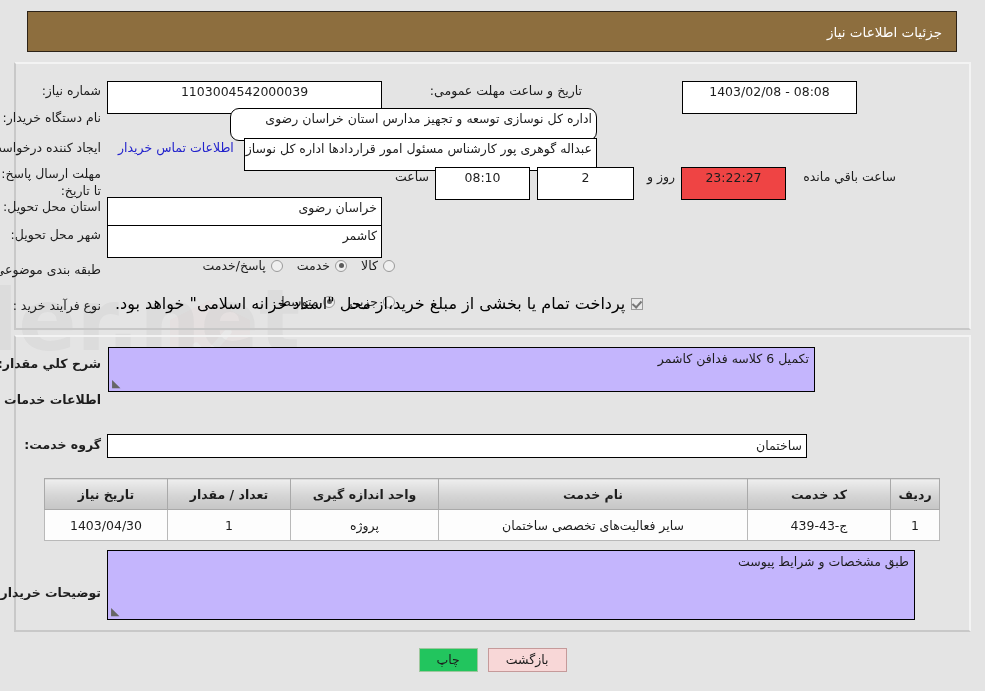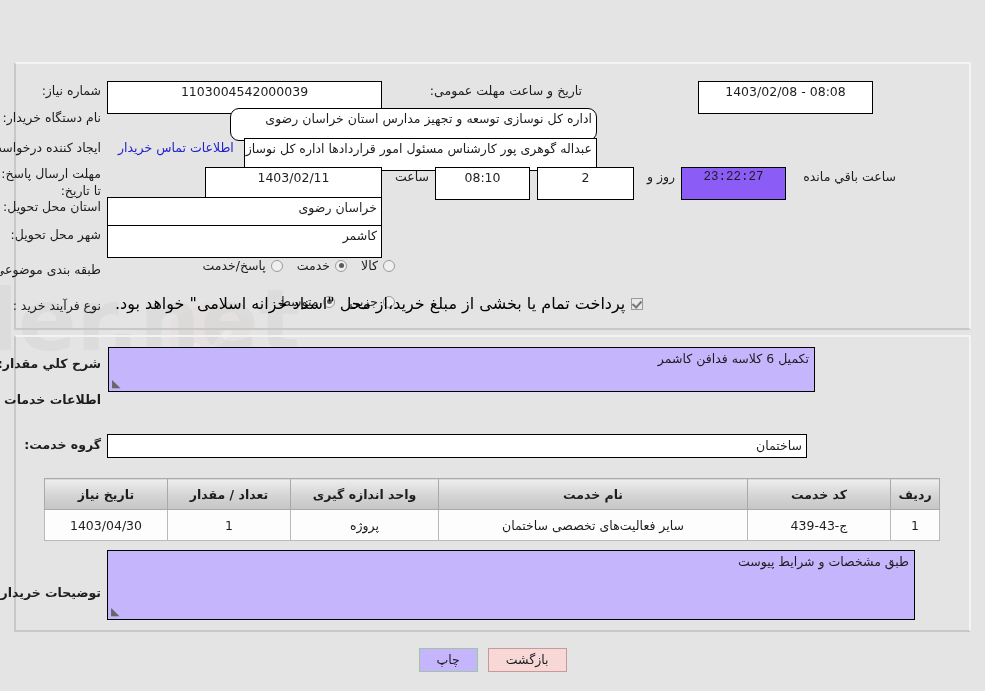--- a/index.html
+++ b/index.html
@@ -84,21 +84,21 @@
     padding: 0 4px;
     height: 33px;
     line-height: 19px;
     z-index: 3;
     direction: rtl;
     text-align: right;
     white-space: nowrap;
     overflow: hidden;
   }
   .fld.center { text-align: center; }
-  .fld.yellow { background: #8b5cf6; font-family: Liberation Mono, monospace; }
+  .fld.yellow { background: #ef4444; }
 
   
   .ta {
     position: absolute;
     box-sizing: border-box;
     border: 1px solid #000000;
     background: #c4b5fd;
     color: #1d1d1d;
     font-size: 12.5px;
     padding: 3px 5px;
@@ -203,55 +203,57 @@
   .btn {
     border: 1px solid #777;
     font-size: 12.5px;
     font-family: "DejaVu Sans", "Liberation Sans", sans-serif;
     padding: 3px 17px;
     cursor: pointer;
     color: #1d1d1d;
     line-height: 16px;
   }
   .btn.back  { background: #f8d7d7; border-color: #c59a9a; }
-  .btn.print { background: #c4b5fd; border-color: #9ec79e; }
+  .btn.print { background: #22c55e; border-color: #9ec79e; }
 </style>
 </head>
 <body>
 
 <div id="page">
 
   <svg class="watermark" viewBox="0 0 985 260" xmlns="http://www.w3.org/2000/svg">
     <g opacity="0.30">
       <path d="M170 170 L210 150 L250 170 L250 225 Q210 258 170 225 Z" fill="#e8c9c9"></path>
       <path d="M196 196 l10 11 l22 -25" stroke="#ffffff" stroke-width="7" fill="none" stroke-linecap="round" stroke-linejoin="round"></path>
     </g>
     <g opacity="0.22" fill="#9b9b9b" font-family="DejaVu Sans, sans-serif" font-size="86" font-weight="bold">
       <text x="300" y="200">AriaTender.net</text>
     </g>
   </svg>
 
+  <div class="header-bar">
+    <span class="title">جزئیات اطلاعات نیاز</span>
+  </div>
 
   <div class="panel" id="panel-top"></div>
 
   <div class="lbl" style="right:884px; top:83px;">شماره نیاز:</div>
   <div class="fld center" style="right:603px; top:81px; width:275px;">1103004542000039</div>
 
   <div class="lbl" style="right:403px; top:83px;">تاریخ و ساعت مهلت عمومی:</div>
-  <div class="fld center" style="right:708px; top:81px; width:175px; right:auto; left:698px;">08:08 - 1403/02/08</div>
+  <div class="fld center" style="right:708px; top:81px; width:175px; right:auto; left:682px;">08:08 - 1403/02/08</div>
 
   <div class="lbl" style="right:884px; top:110px;">نام دستگاه خریدار:</div>
   <div class="fld" style="right:603px; top:108px; width:367px; right:auto; left:230px;border-radius:9px;">اداره کل نوسازی  توسعه و تجهیز مدارس استان خراسان رضوی</div>
 
   <div class="lbl" style="right:884px; top:140px;">ایجاد کننده درخواست:</div>
   <div class="fld" style="top:138px; left:244px; width:353px;">عبداله گوهری پور کارشناس مسئول امور قراردادها  اداره کل نوسازی  توسعه و ت</div>
   <div class="lbl blue" style="top:140px; left:118px;">اطلاعات تماس خریدار</div>
 
   <div class="lbl" style="right:884px; top:166px; white-space:normal; width:105px; text-align:right;">مهلت ارسال پاسخ: تا تاریخ:</div>
-  <div class="fld center" style="right:603px; top:167px; width:177px;">1403/02/11</div>
   <div class="lbl" style="right:556px; top:169px;">ساعت</div>
   <div class="fld center" style="right:455px; top:167px; width:95px;">08:10</div>
   <div class="fld center" style="right:351px; top:167px; width:97px;">2</div>
   <div class="lbl" style="right:310px; top:169px;text-align:center;">روز و</div>
   <div class="fld center yellow" style="right:199px; top:167px; width:105px;">23:22:27</div>
   <div class="lbl" style="right:89px; top:169px;">ساعت باقي مانده</div>
 
   <div class="lbl" style="right:884px; top:199px;">استان محل تحویل:</div>
   <div class="fld" style="right:603px; top:197px; width:275px;">خراسان رضوی</div>
 

